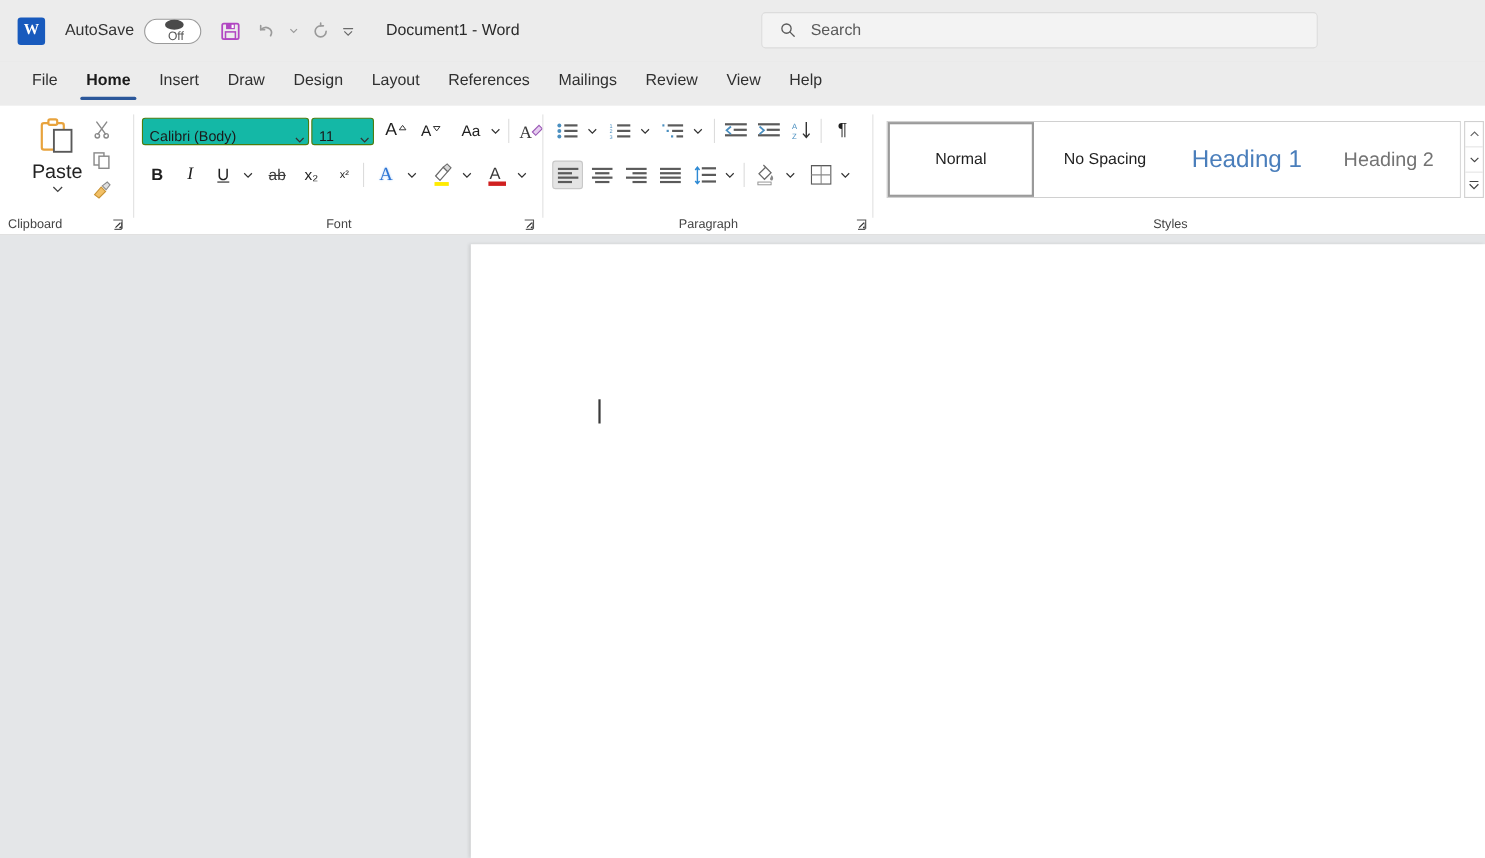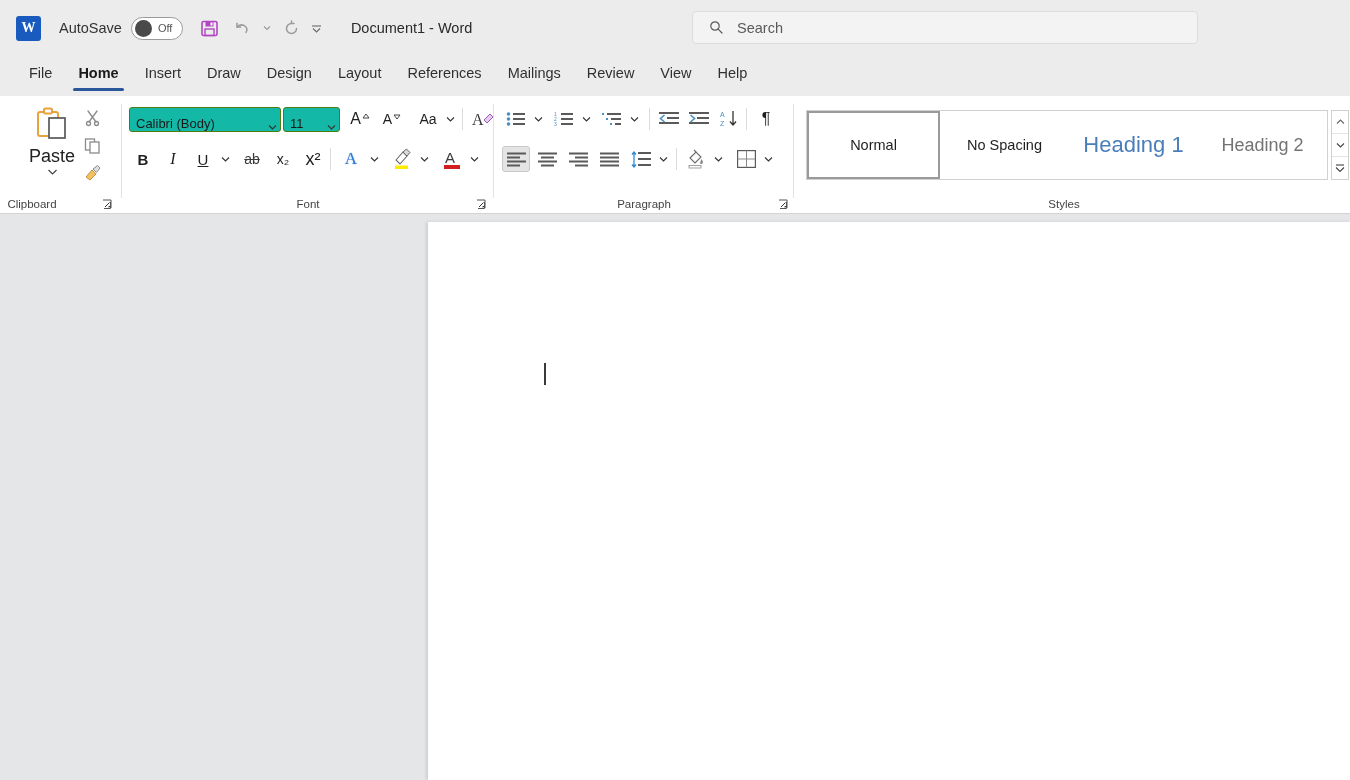--- a/index.html
+++ b/index.html
@@ -23,21 +23,21 @@
     display: flex; align-items: center; justify-content: center;
     color: #fff; font-size: 14px; font-weight: bold;
     font-family: "Liberation Serif", serif;
   }
   .autosave-label {
     margin-left: 18px; font-size: 14.5px; color: #333;
   }
   .toggle {
     margin-left: 9px; width: 52px; height: 23px; border-radius: 12px;
     background: #ffffff; border: 1px solid #9a9a9a;
-    display: flex; align-items: center; position: relative; cursor: pointer;
+    display: flex; align-items: center; position: relative; cursor: pointer; flex-direction: column;
   }
   .toggle .knob {
     width: 17px; height: 17px; border-radius: 50%;
     background: #4a4a4a; margin-left: 3px;
   }
   .toggle .tlabel {
     font-size: 11px; color: #555; margin-left: 6px;
   }
   .qat { display: flex; align-items: center; margin-left: 12px; gap: 2px; }
   .qat-btn {
@@ -364,21 +364,21 @@
             <path d="M1 1.5 L4.5 5 L8 1.5" fill="none" stroke="#333" stroke-width="1.1"></path>
           </svg>
       </div>
       <div class="ibtn" style="left:115px; top:50px; width:30px;">
         <span style="text-decoration:line-through;font-size:14px;color:#3a3a3a">ab</span>
       </div>
       <div class="ibtn" style="left:147px; top:50px; width:28px;text-align:center;">
         <span style="font-size:14px">x₂</span>
       </div>
       <div class="ibtn" style="left:177px; top:50px; width:28px;">
-        <span style="font-size:18px">x²</span>
+        <span style="font-size:10px">x²</span>
       </div>
       <div class="vsep" style="left:208px; top:52px; height:22px;"></div>
       <div class="ibtn" style="left:214px; top:50px; width:30px;">
         <span style="font-size:17px;color:#2e75d4;font-family:'Liberation Serif',serif;text-shadow:0 0 2px #9dc3f0">A</span>
       </div>
       <div class="ibtn" style="left:244px; top:50px; width:16px;">
         <svg width="9" height="7" viewBox="0 0 9 7">
             <path d="M1 1.5 L4.5 5 L8 1.5" fill="none" stroke="#333" stroke-width="1.1"></path>
           </svg>
       </div>

